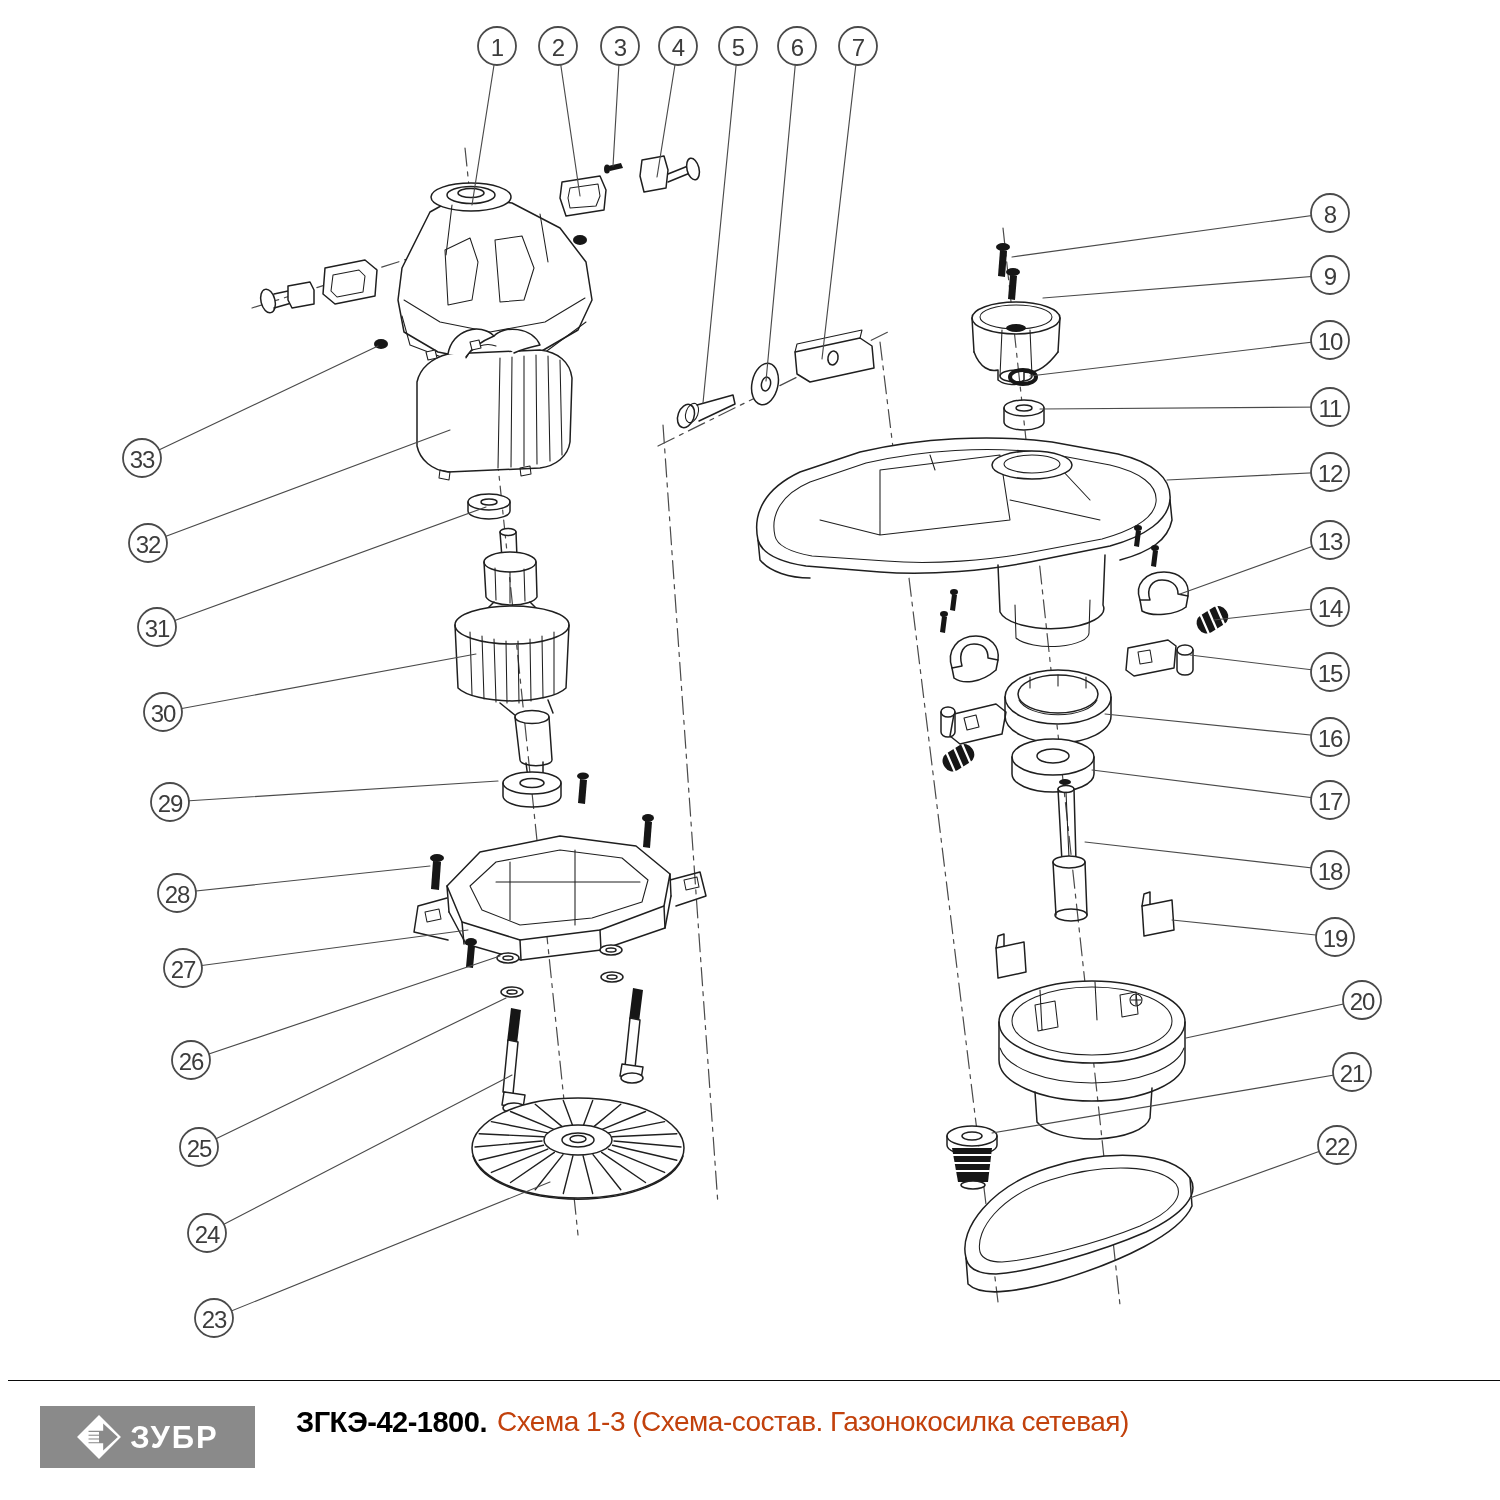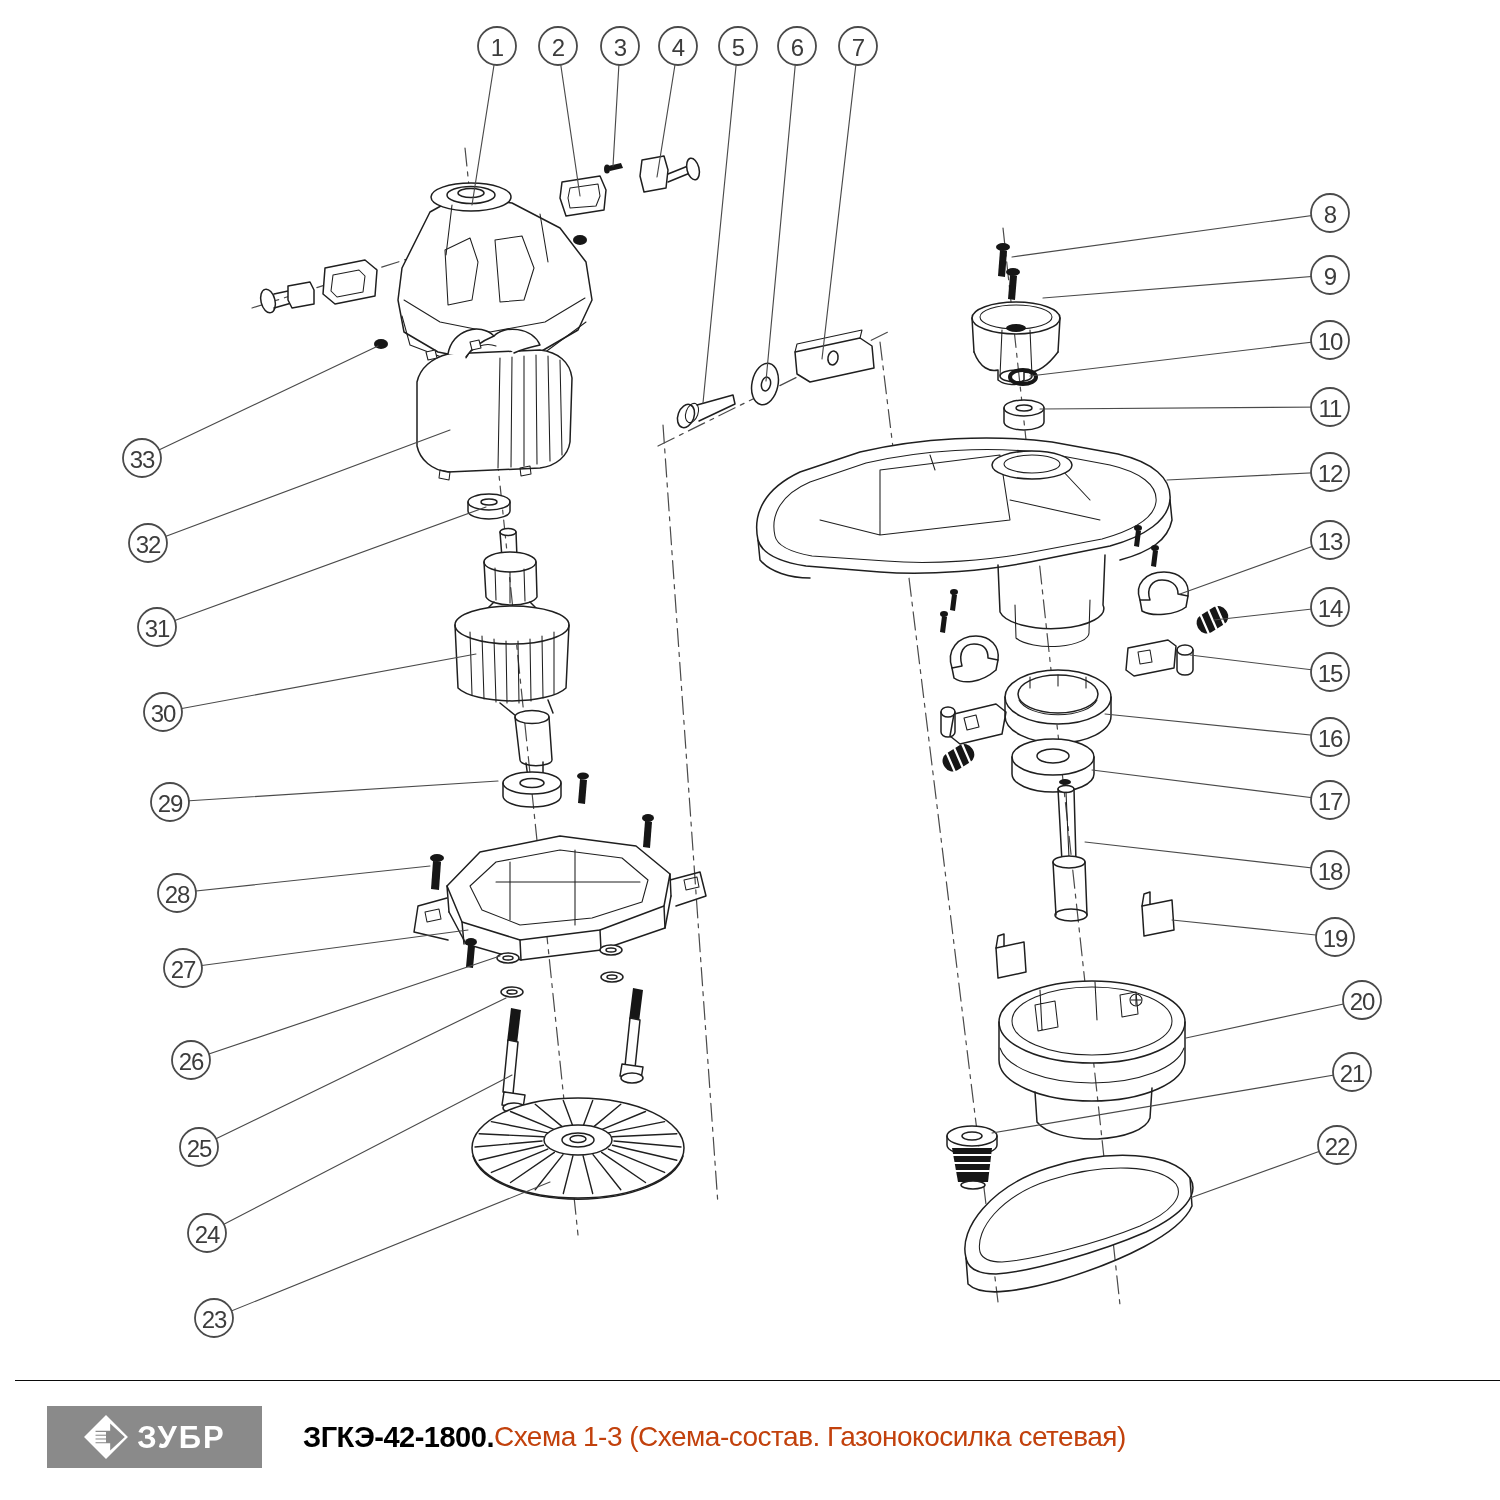--- a/index.html
+++ b/index.html
@@ -13,26 +13,26 @@
   #art .fd{fill:#161616;stroke:none;}
   #art .thin{stroke-width:1.05;}
   #art .dash{stroke:#4a4a4a;stroke-width:1.2;stroke-dasharray:18 6 4 6;}
   #art .wstripe{stroke:#ffffff;stroke-width:2.2;}
   #art .leader{stroke:#4a4a4a;stroke-width:1.15;}
   #art .bubble{fill:#ffffff;stroke:#4a4a4a;stroke-width:1.8;}
   #art .bubble-num{fill:#3c3c3c;stroke:none;font-family:"Liberation Sans",sans-serif;
     font-size:24px;letter-spacing:-1px;text-anchor:middle;dominant-baseline:central;}
   #fan-fins line{stroke:#1f1f1f;stroke-width:1.4;}
   
-  .footer{position:absolute;left:15px;top:1380px;width:1352px;height:120px;background:#fff;padding-left:8px;}
+  .footer{position:absolute;left:8px;top:1380px;width:1352px;height:120px;background:#fff;padding-left:8px;}
   .sep{position:absolute;left:0;top:0;width:1500px;height:0;border-top:1.5px solid #0a0a0a;}
   .brand-box{position:absolute;left:32px;top:26px;width:215px;height:62px;
     display:flex;align-items:center;justify-content:center;gap:8px;}
   .brand-text{color:#fff;font-weight:bold;font-size:31px;letter-spacing:2px;line-height:1;}
-  .title-line{position:absolute;left:288px;top:26px;height:62px;display:flex;align-items:center;white-space:nowrap;}
+  .title-line{position:absolute;left:288px;top:26px;height:62px;display:flex;gap:10px;white-space:nowrap;}
   .model{font-weight:bold;font-size:29px;color:#000;letter-spacing:-0.5px;}
   .subtitle{font-size:28px;color:#c2410c;letter-spacing:-0.5px;}
 </style>
 </head>
 <body>
 
 <div class="page">
 
 <svg id="art" width="1500" height="1500" viewBox="0 0 1500 1500">
 

